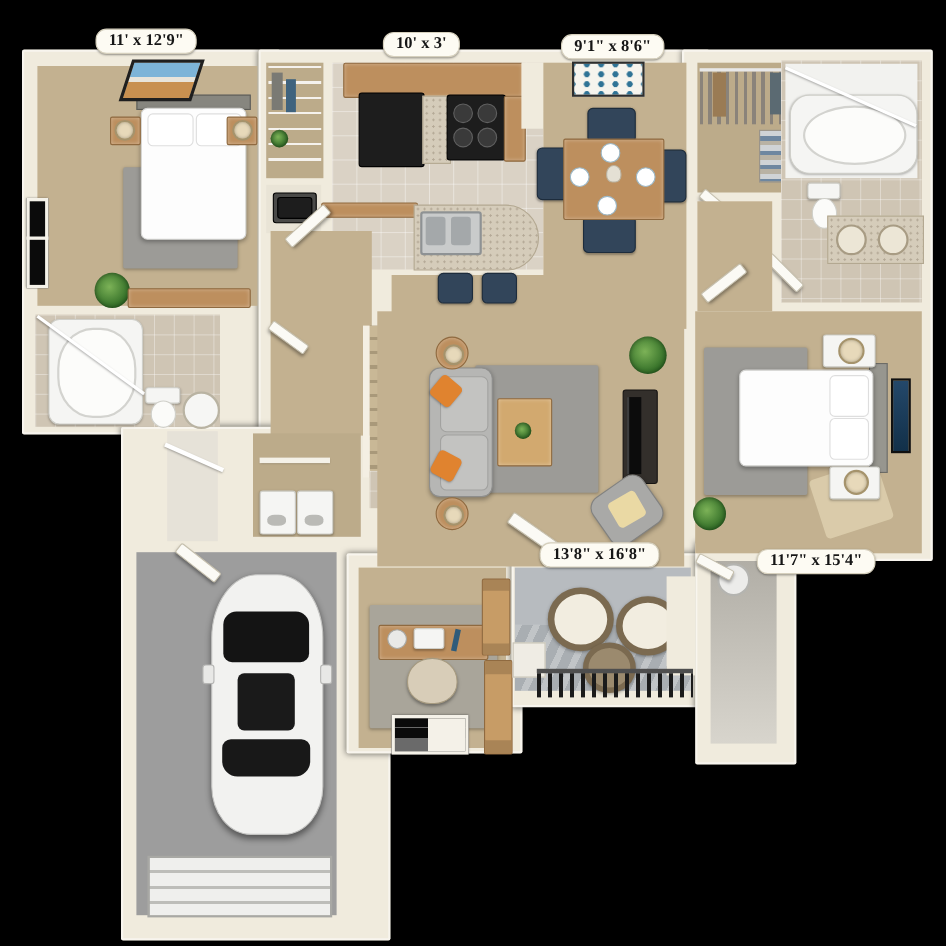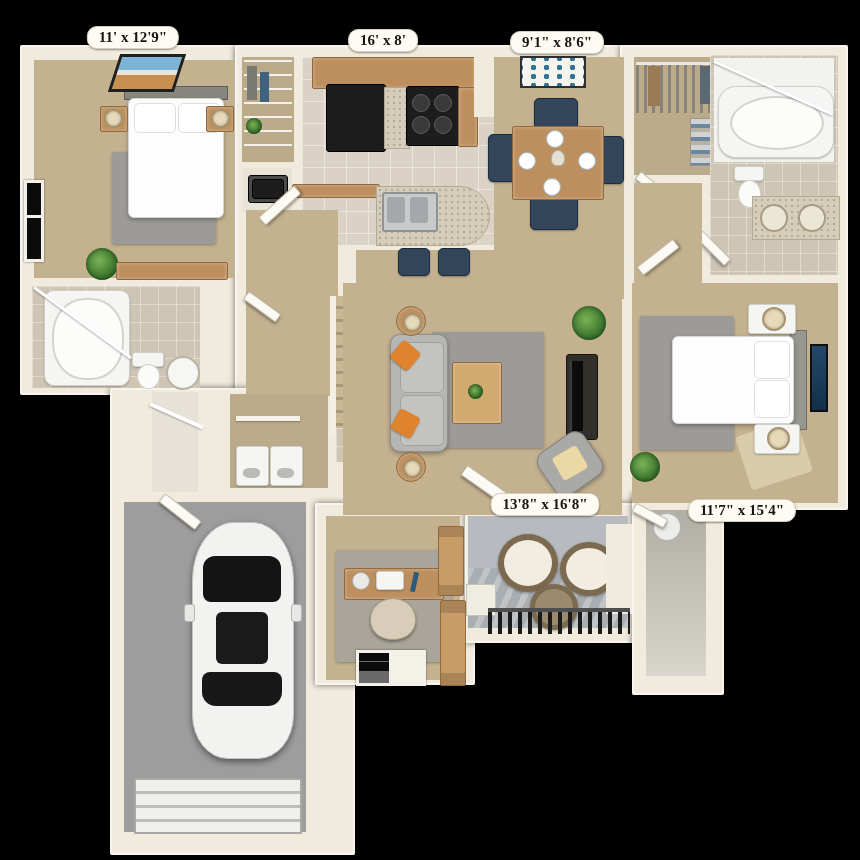--- a/index.html
+++ b/index.html
@@ -223,18 +223,18 @@
   <div class="abs" style="left:530px;top:584px;width:38px;height:36px;border-radius:50%;border:5px solid #7b6a50;background:#9b8a6e;box-shadow:0 1px 3px rgba(0,0,0,.35)"></div>
   <div class="abs" style="left:466px;top:584px;width:28px;height:30px;background:#efece4;border:1px solid #c6c2b4"></div>
   <div class="wallpatch" style="left:606px;top:524px;width:26px;height:90px"></div>
   <div class="railing" style="left:488px;top:608px;width:142px;height:22px"></div>
 
   <div class="floor" style="left:646px;top:510px;width:60px;height:166px;background:linear-gradient(180deg,#b1aea6,#d8d5cd)"></div>
   <div class="abs" style="left:652px;top:512px;width:26px;height:26px;border-radius:50%;background:#ececea;border:2px solid #b4b4b0"></div>
   <div class="door" style="left:634px;top:502px;width:34px;height:8px;transform:rotate(28deg);transform-origin:left center"></div>
 
   <div class="dim-tab" style="left:133px;top:26px">11' x 12'9"</div>
-  <div class="dim-tab" style="left:383px;top:29px">16' x 8'</div>
+  <div class="dim-tab" style="left:383px;top:29px">10' x 3'</div>
   <div class="dim-tab" style="left:557px;top:31px">9'1" x 8'6"</div>
   <div class="dim-tab" style="left:545px;top:493px">13'8" x 16'8"</div>
   <div class="dim-tab" style="left:742px;top:499px">11'7" x 15'4"</div>
 
 </div>
 
 </body></html>

